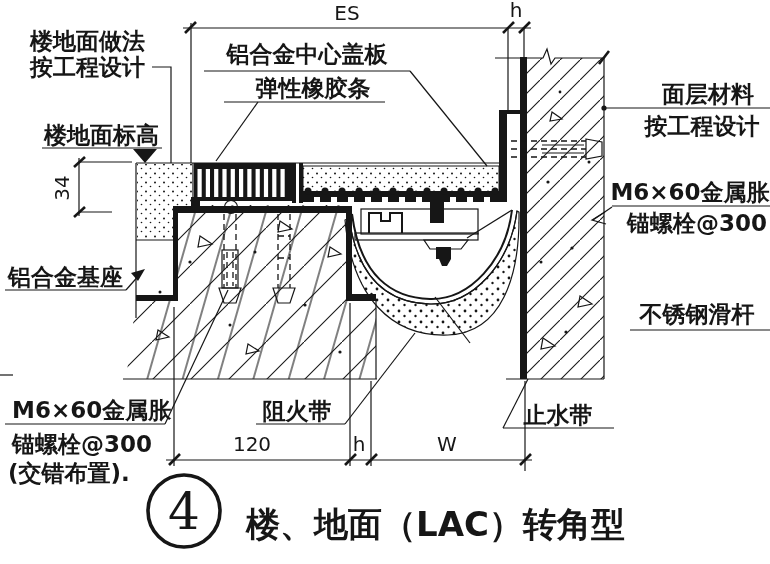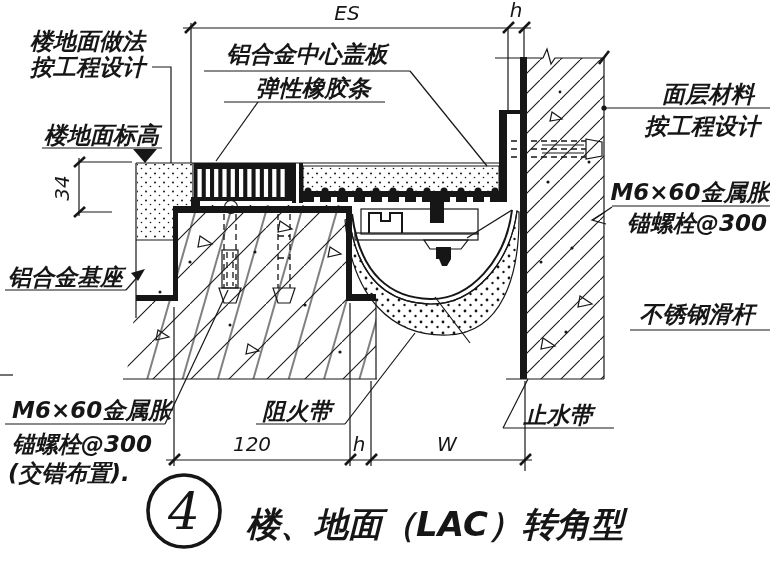--- a/index.html
+++ b/index.html
@@ -1,16 +1,16 @@
 <!DOCTYPE html>
 <html><head>
 <meta charset="utf-8">
 <style>
   html,body{margin:0;padding:0;background:#ffffff;}
-  .stage{position:relative;width:770px;height:564px;background:#ffffff;overflow:hidden;font-style:italic;}
+  .stage{position:relative;width:770px;height:564px;background:#ffffff;overflow:hidden;}
   svg{display:block;}
   text{fill:#161616;font-family:"DejaVu Sans","Liberation Sans",sans-serif;}
   .lbl{font-size:23px;font-weight:600;}
   .dim{font-size:20px;font-weight:500;}
   .ttl{font-size:34px;font-weight:700;}
   .num4{font-size:50px;font-weight:500;font-family:"DejaVu Serif","Liberation Serif",serif;}
   .thin{stroke:#161616;stroke-width:1.2;fill:none;}
   .med{stroke:#161616;stroke-width:2;fill:none;}
   .tick{stroke:#161616;stroke-width:2.6;}
   .dash{stroke:#161616;stroke-width:1.3;fill:none;stroke-dasharray:6 4;}

